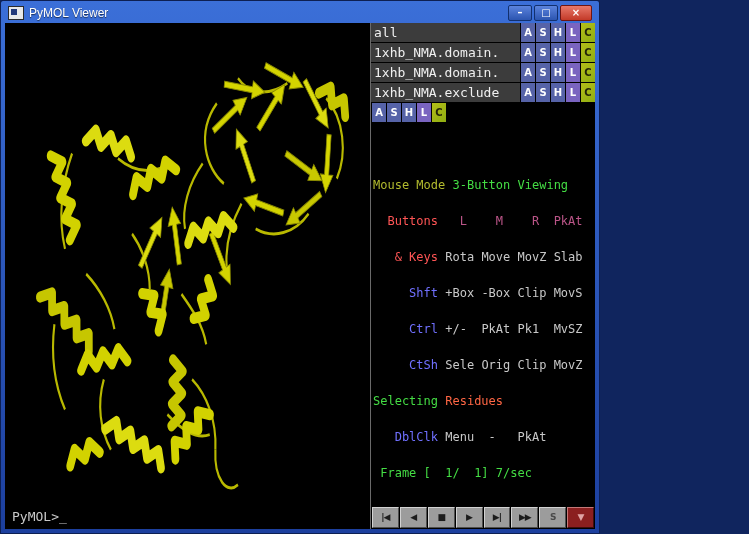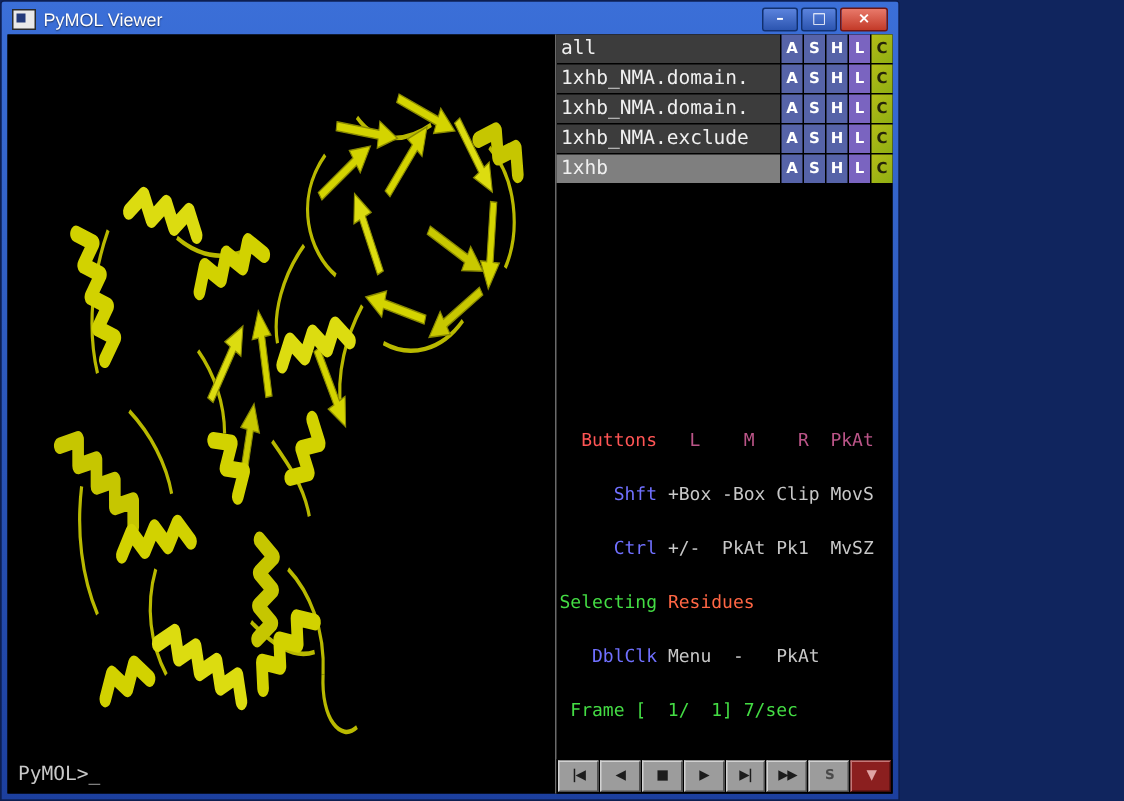--- a/index.html
+++ b/index.html
@@ -163,35 +163,37 @@
         <div class="obj-row">
           <span class="obj-name">1xhb_NMA.exclude</span>
           <span class="obj-btn a">A</span>
           <span class="obj-btn s">S</span>
           <span class="obj-btn h">H</span>
           <span class="obj-btn l">L</span>
           <span class="obj-btn c">C</span>
         </div>
 
         <div class="obj-row selected">
-          <span class="obj-name">1xhb</span>
           <span class="obj-btn a">A</span>
           <span class="obj-btn s">S</span>
           <span class="obj-btn h">H</span>
           <span class="obj-btn l">L</span>
           <span class="obj-btn c">C</span>
         </div>
       </div>
 
       <div class="spacer"></div>
 
       <div class="mouse-panel">
+        <div class="mline"><span class="t-mode-label">Mouse Mode </span><span class="t-mode-value">3-Button Viewing</span></div>
         <div class="mline"><span class="t-red">  Buttons</span><span class="t-rose">   L    M    R  PkAt</span></div>
+        <div class="mline"><span class="t-red">   &amp; Keys</span><span class="t-gray"> Rota Move MovZ Slab</span></div>
         <div class="mline"><span class="t-blue">     Shft</span><span class="t-gray"> +Box -Box Clip MovS</span></div>
         <div class="mline"><span class="t-blue">     Ctrl</span><span class="t-gray"> +/-  PkAt Pk1  MvSZ</span></div>
+        <div class="mline"><span class="t-blue">     CtSh</span><span class="t-gray"> Sele Orig Clip MovZ</span></div>
         <div class="mline"><span class="t-green">Selecting </span><span class="t-orange">Residues</span></div>
         <div class="mline"><span class="t-blue">   DblClk</span><span class="t-gray"> Menu  -   PkAt</span></div>
         <div class="mline"><span class="t-green"> Frame [  1/  1] 7/sec</span></div>
       </div>
 
       <div class="vcr">
         <span class="vcr-btn">|◀</span>
         <span class="vcr-btn">◀</span>
         <span class="vcr-btn">■</span>
         <span class="vcr-btn">▶</span>

